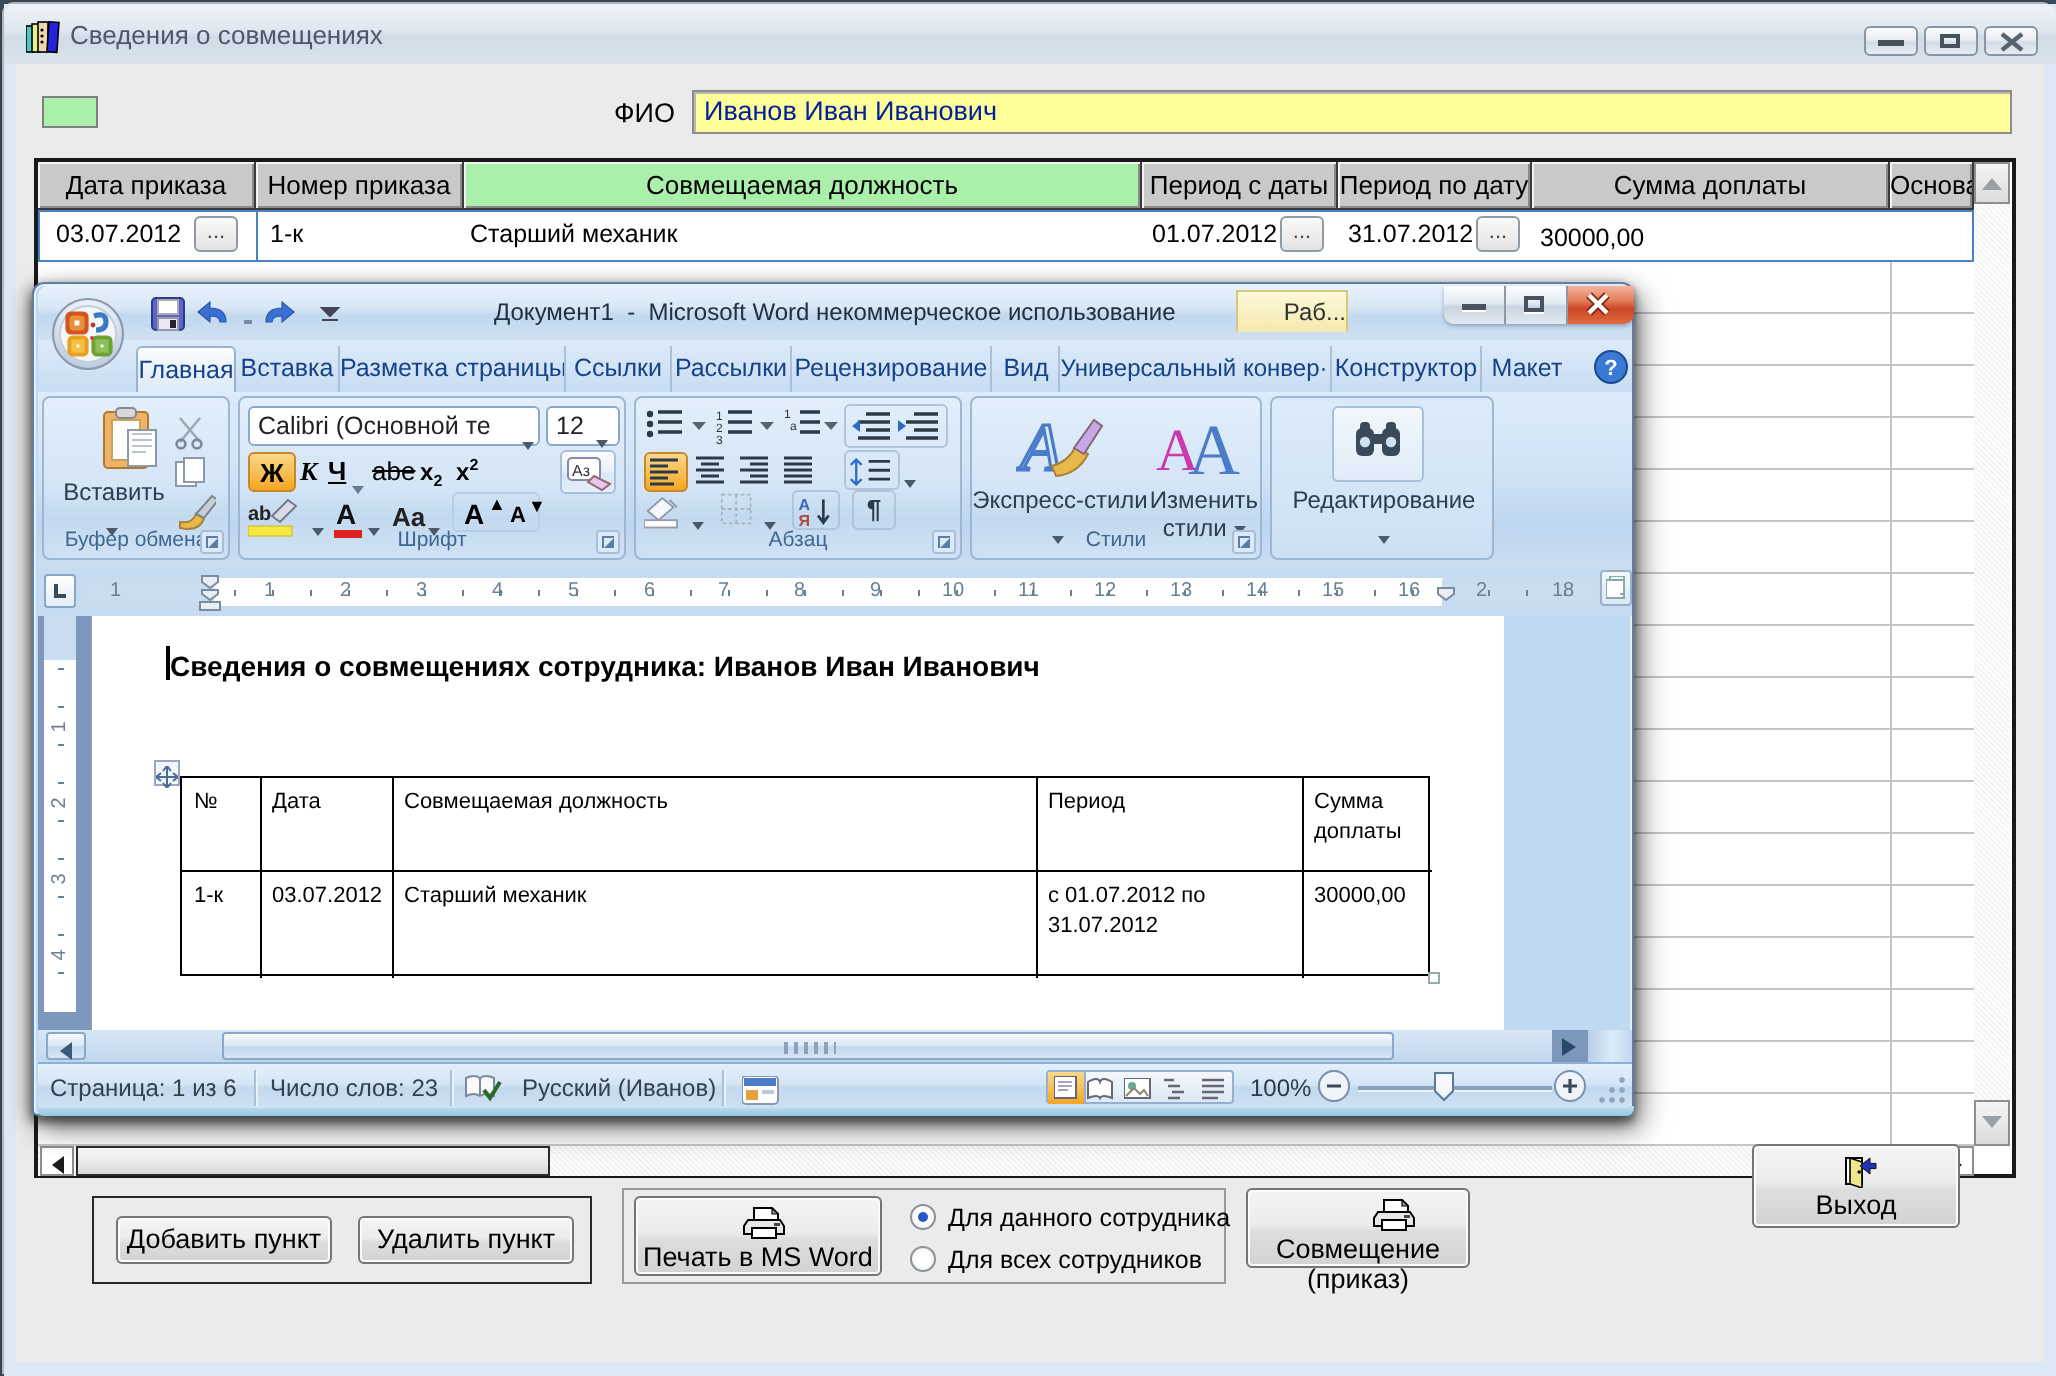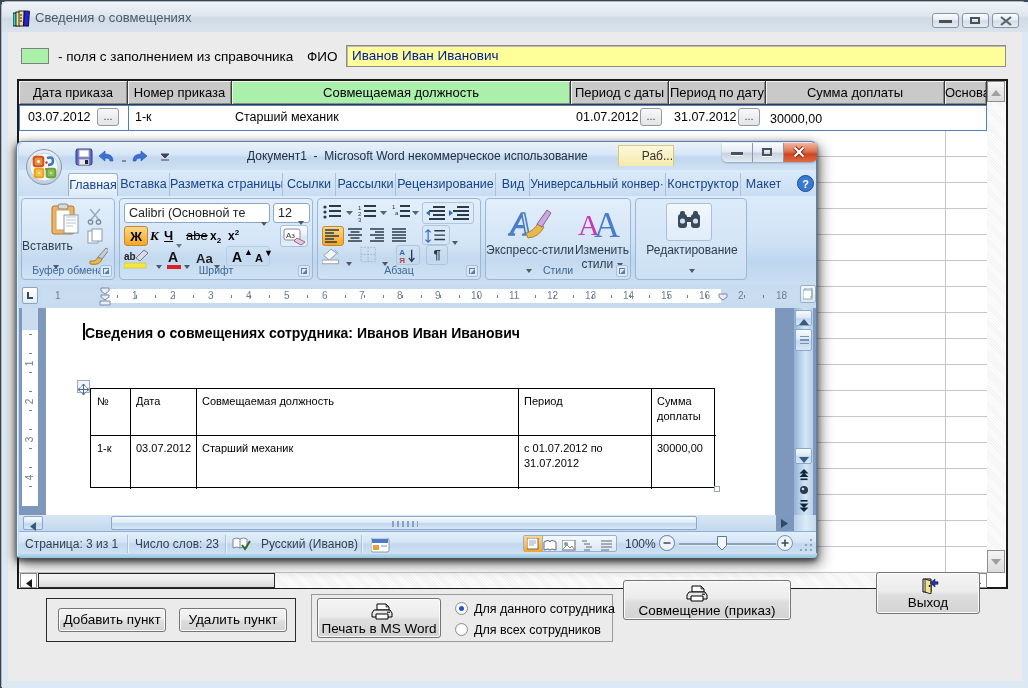--- a/index.html
+++ b/index.html
@@ -55,21 +55,21 @@
 #wribbon { left:2px; top:54px; width:797px; height:88px; background:linear-gradient(#dcebfa 0%,#cfe2f5 50%,#bdd6ef 75%,#cbdef2 100%); }
 .grp { position:absolute; top:2px; height:82px; border:1px solid #9cb6d4; border-radius:4px;
   background:linear-gradient(#e2eefb 0%,#d4e5f6 55%,#c3d9ef 75%,#d0e2f4 100%); }
 .grplbl { position:absolute; left:0; bottom:3px; width:100%; text-align:center; font-size:10.5px; color:#3e6794; }
 .dlaunch { position:absolute; right:2px; bottom:2px; width:12px; height:12px; border:1px solid #a8bed8; border-radius:2px; background:#dce9f7; }
 .dlaunch:before { content:""; position:absolute; left:2px; top:2px; width:5px; height:5px; border-left:1.5px solid #5a7da8; border-top:1.5px solid #5a7da8; }
 .dlaunch:after { content:""; position:absolute; right:2px; bottom:2px; width:0; height:0; border-left:5px solid transparent; border-bottom:5px solid #5a7da8; }
 .rbtn { position:absolute; border:1px solid #a9c0dc; border-radius:3px; background:linear-gradient(#fbfdfe,#e8f1fa 45%,#d8e7f5 55%,#e4eefa); }
 .darr { width:0;height:0;border-left:3.5px solid transparent;border-right:3.5px solid transparent;border-top:4px solid #4a5a6a; display:inline-block; }
 #wruler { left:2px; top:142px; width:797px; height:24px; background:#c6daf0; }
-#wdoc { left:2px; top:166px; width:797px; height:207px; background:#7e97bc; overflow:hidden; }
+#wdoc { left:2px; top:166px; width:733px; height:207px; background:#7e97bc; overflow:hidden; }
 #whscroll { left:2px; top:373px; width:797px; height:16px; background:linear-gradient(#d7e6f5,#c3d8ee); }
 #wstatus { left:2px; top:389px; width:797px; height:23px; overflow:hidden; border-top:1px solid #8fb0d4;
   background:linear-gradient(#e3f0fc 0%,#d4e5f5 45%,#c3d8ee 55%,#cfe1f3 100%); border-radius:0 0 3px 3px; }
 .wsep { position:absolute; top:3px; width:1px; height:18px; background:#a8c0da; box-shadow:1px 0 0 #eaf2fa; }
 .wst { position:absolute; top:5px; font-size:12px; color:#33414f; white-space:nowrap; }
 .wsb { background:linear-gradient(#f7fafd,#dcE9f6 45%,#c3d8ee 55%,#d8e6f4); border:1px solid #8aa8cc; border-radius:2px; }
 .dct { font-size:11px; color:#000; white-space:nowrap; line-height:15px; }
 .rnum { top:6px; font-size:10px; color:#6b8095; }
 </style></head>
 <body>
@@ -95,21 +95,20 @@
         </div>
     <div class="winbtn abs" style="left:990px">
       <svg class="abs" style="left:7px;top:2px" width="12" height="10">
             <path d="M1 1 L11 9 M11 1 L1 9" stroke="#56646f" stroke-width="2.2"></path>
           </svg>
     </div>
   </div>
   <div id="appclient" class="abs">
 
     <div id="legendsw" class="abs"></div>
-    <div class="t13 abs" style="left:50px;top:17px">- поля с заполнением из справочника</div>
     <div class="t13 abs" style="left:299px;top:17px">ФИО</div>
     <div id="fio" class="abs"></div>
     <div class="abs" style="left:344px;top:16px;font-size:13.5px;color:#00209c;white-space:nowrap">Иванов Иван Иванович</div>
 
     <div id="grid" class="abs">
 
       <div class="hcell abs" style="left:0px;width:109px">Дата приказа</div>
       <div class="hcell abs" style="left:109px;width:104px">Номер приказа</div>
       <div class="hcell abs" style="left:213px;width:339px;background:#aaf0aa">Совмещаемая должность</div>
       <div class="hcell abs" style="left:552px;width:98px">Период с даты</div>
@@ -168,21 +167,21 @@
         <rect x="16" y="8.5" width="3" height="1.5" fill="#444"></rect>
       </svg>
       <div class="abs" style="left:0;top:22px;width:100%;font-size:13.5px">Печать в MS Word</div>
     </div>
     <div class="radio abs" style="left:447px;top:570px">
           <div class="abs" style="left:3px;top:3px;width:5px;height:5px;border-radius:50%;background:#2456c8"></div>
         </div>
     <div class="abs" style="left:466px;top:570px;font-size:12.5px;white-space:nowrap">Для данного сотрудника</div>
     <div class="radio abs" style="left:447px;top:591px"></div>
     <div class="abs" style="left:466px;top:591px;font-size:12.5px;white-space:nowrap">Для всех сотрудников</div>
-    <div class="btn abs" id="btnprint2" style="left:615px;top:548px;width:168px;height:40px">
+    <div class="btn abs" id="btnprint2" style="left:615px;top:562px;width:112px;height:40px">
       <svg class="abs" style="left:62px;top:4px" width="22" height="17" viewBox="0 0 22 17">
         <path d="M6 1 h9 l3 3 v3 h-12 z" fill="#fff" stroke="#000"></path>
         <path d="M3 7 h16 l2 3 v4 h-20 v-4 z" fill="#e8e8e8" stroke="#000"></path>
         <path d="M5 11 h12 v5 h-12 z" fill="#fff" stroke="#000"></path>
         <path d="M15 1 l3 3 h-3 z" fill="#999" stroke="#000" stroke-width="0.6"></path>
         <rect x="16" y="8.5" width="3" height="1.5" fill="#444"></rect>
       </svg>
       <div class="abs" style="left:0;top:22px;width:100%;font-size:13.5px">Совмещение (приказ)</div>
     </div>
     <div class="btn abs" id="btnexit" style="left:868px;top:540px;width:104px;height:42px">
@@ -279,21 +278,21 @@
   <div id="wribbon" class="abs">
 
     <div class="grp" style="left:2px;width:94px">
       <svg class="abs" style="left:26px;top:4px" width="34" height="34" viewBox="0 0 34 34">
         <rect x="4" y="3" width="22" height="28" rx="2" fill="#f0b264" stroke="#b07830"></rect>
         <rect x="10" y="1" width="10" height="5" rx="2" fill="#d8d8d8" stroke="#888"></rect>
         <rect x="8" y="7" width="14" height="20" fill="#fff" stroke="#c8a060"></rect>
         <rect x="16" y="12" width="14" height="18" fill="#fff" stroke="#8a9aaa"></rect>
         <path d="M18 14 h10 M18 17 h10 M18 20 h10 M18 23 h7" stroke="#b8c4d0"></path>
       </svg>
-      <div class="abs" style="left:0;top:40px;width:70px;font-size:12px;color:#2c3e50">Вставить</div>
+      <div class="abs" style="left:0;top:40px;width:70px;text-align:center;font-size:12px;color:#2c3e50">Вставить</div>
       <div class="abs" style="left:31px;top:56px"><span class="darr"></span></div>
       <svg class="abs" style="left:64px;top:8px" width="22" height="58" viewBox="0 0 22 58">
         <g stroke="#7a8a9a" fill="none" stroke-width="1.3">
           <path d="M4 2 l10 12 M14 2 l-10 12" stroke="#9aa8b8"></path>
           <circle cx="4.5" cy="15" r="2.2"></circle>
               <circle cx="12.5" cy="15" r="2.2"></circle>
         </g>
         <g transform="translate(2,22)">
           <rect x="0" y="2" width="10" height="12" fill="#fff" stroke="#8a9aaa"></rect>
           <rect x="4" y="0" width="10" height="12" fill="#fff" stroke="#8a9aaa"></rect>
@@ -577,21 +576,21 @@
     <div class="wsb abs" style="left:92px;top:1px;width:586px;height:14px">
       <div class="abs" style="left:280px;top:4px;width:26px;height:6px;background:repeating-linear-gradient(90deg,#8aa2bc 0,#8aa2bc 2px,transparent 2px,transparent 5px)"></div>
         </div>
     <svg class="abs" style="left:762px;top:4px" width="7" height="9">
           <path d="M7 4.5 L0 0 L0 9 Z" fill="#2a4a6a"></path>
         </svg>
   </div>
   <div class="abs" style="left:1px;top:411px;width:799px;height:5px;border-radius:0 0 4px 4px;background:linear-gradient(#bfdef0,#93c6e0)"></div>
 
   <div id="wstatus" class="abs">
-    <div class="wst" style="left:6px">Страница: 3 из 1</div>
+    <div class="wst" style="left:6px">Страница: 1 из 6</div>
     <div class="wsep" style="left:108px"></div>
     <div class="wst" style="left:116px">Число слов: 23</div>
     <div class="wsep" style="left:206px"></div>
     <svg class="abs" style="left:212px;top:4px" width="20" height="16" viewBox="0 0 20 16">
       <path d="M2 3 q4 -2 7 0 q3 -2 7 0 v9 q-4 -2 -7 0 q-3 -2 -7 0 z" fill="#f8fafc" stroke="#7a8a9a"></path>
       <path d="M9 3 v9" stroke="#7a8a9a"></path>
       <path d="M11 9 l3 4 5 -8" stroke="#2a6a2a" stroke-width="2" fill="none"></path>
     </svg>
     <div class="wst" style="left:242px">Русский (Иванов)</div>
     <div class="wsep" style="left:342px"></div>

